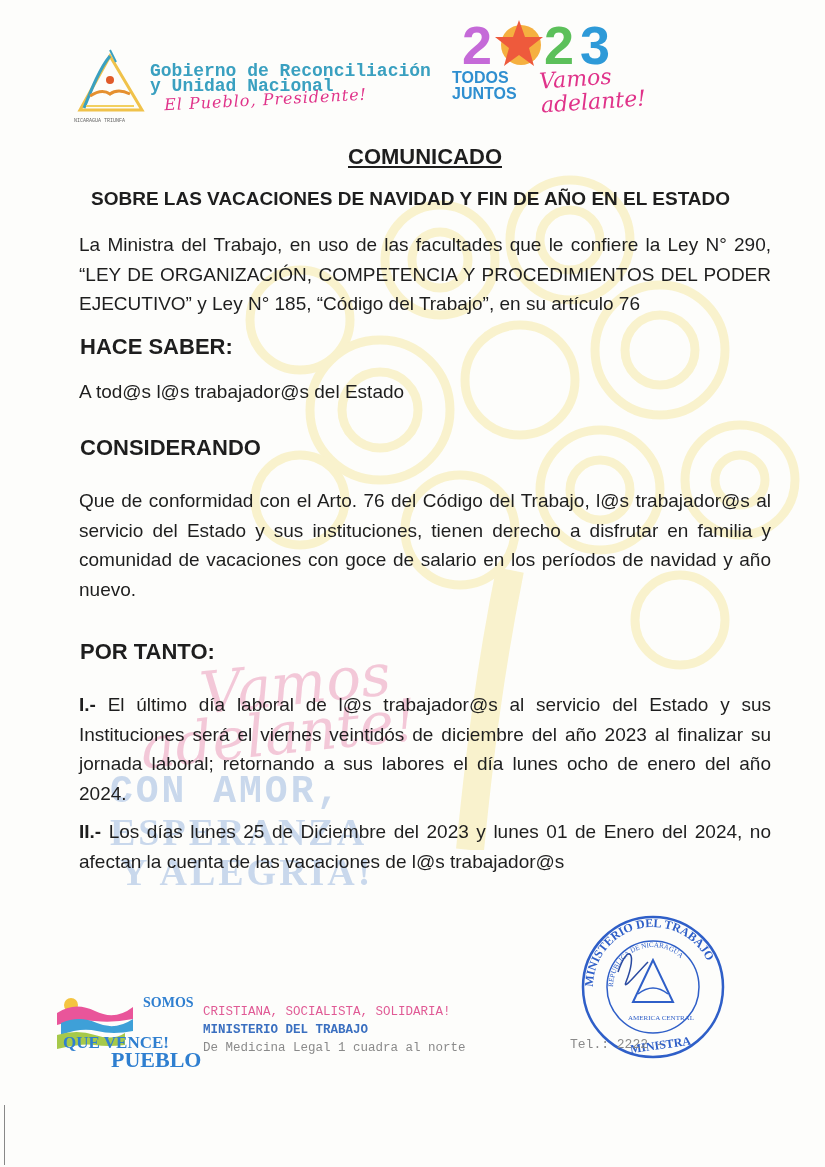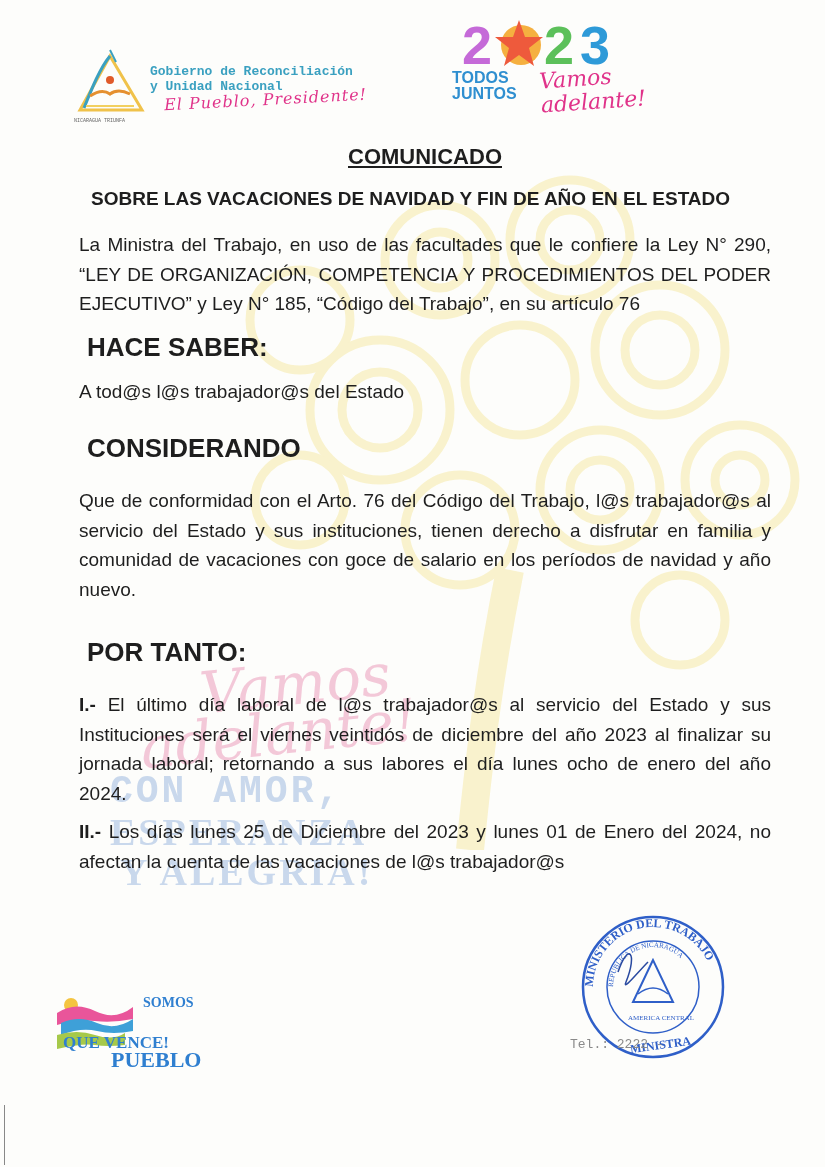--- a/index.html
+++ b/index.html
@@ -14,33 +14,33 @@
   .left-edge { position: absolute; left: 4px; top: 1105px; width: 1px; height: 60px; background: #888; }
 
   
   .wm-tree { position: absolute; left: 180px; top: 150px; width: 620px; height: 700px; opacity: 0.55; }
   .wm-text { position: absolute; left: 150px; top: 660px; width: 320px; height: 230px; }
   .wm-script { position: absolute; font-family: "DejaVu Serif", serif; font-style: italic; color: #f3c8d8; font-size: 58px; transform: rotate(-6deg); }
   .wm-block { position: absolute; font-family: "Liberation Serif", serif; font-weight: bold; color: #c9d8ec; font-size: 38px; letter-spacing: 3px; }
 
   
   .gov-logo { position: absolute; left: 72px; top: 48px; width: 76px; height: 76px; }
-  .gov-text { position: absolute; left: 150px; top: 64px; font-family: "Liberation Mono", monospace; font-weight: bold; font-size: 13px; line-height: 15px; color: #3aa0c0; }
+  .gov-text { position: absolute; left: 150px; top: 64px; font-family: "Liberation Mono", monospace; font-weight: bold; font-size: 18px; line-height: 15px; color: #3aa0c0; }
   .gov-slogan { position: absolute; left: 164px; top: 90px; font-family: "DejaVu Serif", serif; font-style: italic; font-size: 16px; color: #e0338a; transform: rotate(-3deg); letter-spacing: 1px; }
   .logo2023 { position: absolute; left: 448px; top: 14px; width: 190px; height: 110px; }
   .yr { position: absolute; top: 0; font-size: 54px; font-weight: bold; font-family: "Liberation Sans", sans-serif; }
   .todos { position: absolute; left: 4px; top: 56px; font-weight: bold; font-size: 16px; line-height: 16px; color: #2f8fd0; }
   .vamos { position: absolute; left: 92px; top: 52px; font-family: "DejaVu Serif", serif; font-style: italic; font-size: 22px; line-height: 24px; color: #e0338a; transform: rotate(-4deg); }
 
   
   .content { position: absolute; left: 79px; top: 140px; width: 692px; }
   .title { text-align: center; font-weight: bold; font-size: 22px; text-decoration: underline; margin: 0; height: 34px; line-height: 34px; padding-left: 0; }
   .subtitle { font-weight: bold; font-size: 19px; line-height: 29px; margin: 10px 0 0 12px; }
   .p { font-size: 19px; line-height: 29.5px; text-align: justify; margin: 0; }
-  .h { font-weight: bold; font-size: 26px; line-height: 28px; margin: 8px; }
+  .h { font-weight: bold; font-size: 22px; line-height: 28px; margin: 1px; }
   .b { font-weight: bold; }
 
   
   .foot-logo { position: absolute; left: 55px; top: 995px; width: 150px; height: 60px; }
   .somos { position: absolute; font-family: "Liberation Serif", serif; color: #2f7fd0; font-weight: bold; }
   .foot-lines { position: absolute; left: 203px; top: 1003px; font-family: "Liberation Mono", monospace; font-size: 12.5px; line-height: 18px; }
   .fl1 { color: #e05a95; }
   .fl2 { color: #3a6fc0; font-weight: bold; }
   .fl3 { color: #8a8a8a; }
   .tel { position: absolute; left: 570px; top: 1037px; font-family: "Liberation Mono", monospace; font-size: 13px; color: #8a8a8a; }
@@ -153,16 +153,21 @@
     <svg style="position:absolute;left:0;top:0;width:80px;height:60px;" viewBox="0 0 80 60">
       <circle cx="16" cy="10" r="7" fill="#f4c440"></circle>
       <path d="M2 18 Q 20 6, 40 16 T 78 12 L 78 24 Q 58 28, 40 26 T 2 30 Z" fill="#e9559a"></path>
       <path d="M6 28 Q 24 20, 42 28 T 78 24 L 78 36 Q 58 40, 42 36 T 6 40 Z" fill="#3ea0d8"></path>
       <path d="M2 40 Q 22 34, 40 40 T 70 38 L 70 50 Q 52 52, 40 50 T 2 54 Z" fill="#a6c94a"></path>
     </svg>
     <span class="somos" style="left:72px;top:0;font-size:14px;margin-left:16px;">SOMOS</span>
     <span class="somos" style="left:56px;top:16px;font-size:22px;margin-top:36px;">PUEBLO</span>
     <span class="somos" style="left:8px;top:38px;font-size:17px;">QUE VENCE!</span>
   </div>
+  <div class="foot-lines">
+    <div class="fl1">CRISTIANA, SOCIALISTA, SOLIDARIA!</div>
+    <div class="fl2">MINISTERIO DEL TRABAJO</div>
+    <div class="fl3">De Medicina Legal 1 cuadra al norte</div>
+  </div>
   <div class="tel">Tel.: 2222 -</div>
 
   <div class="left-edge"></div>
 </div>
 
 </body></html>

